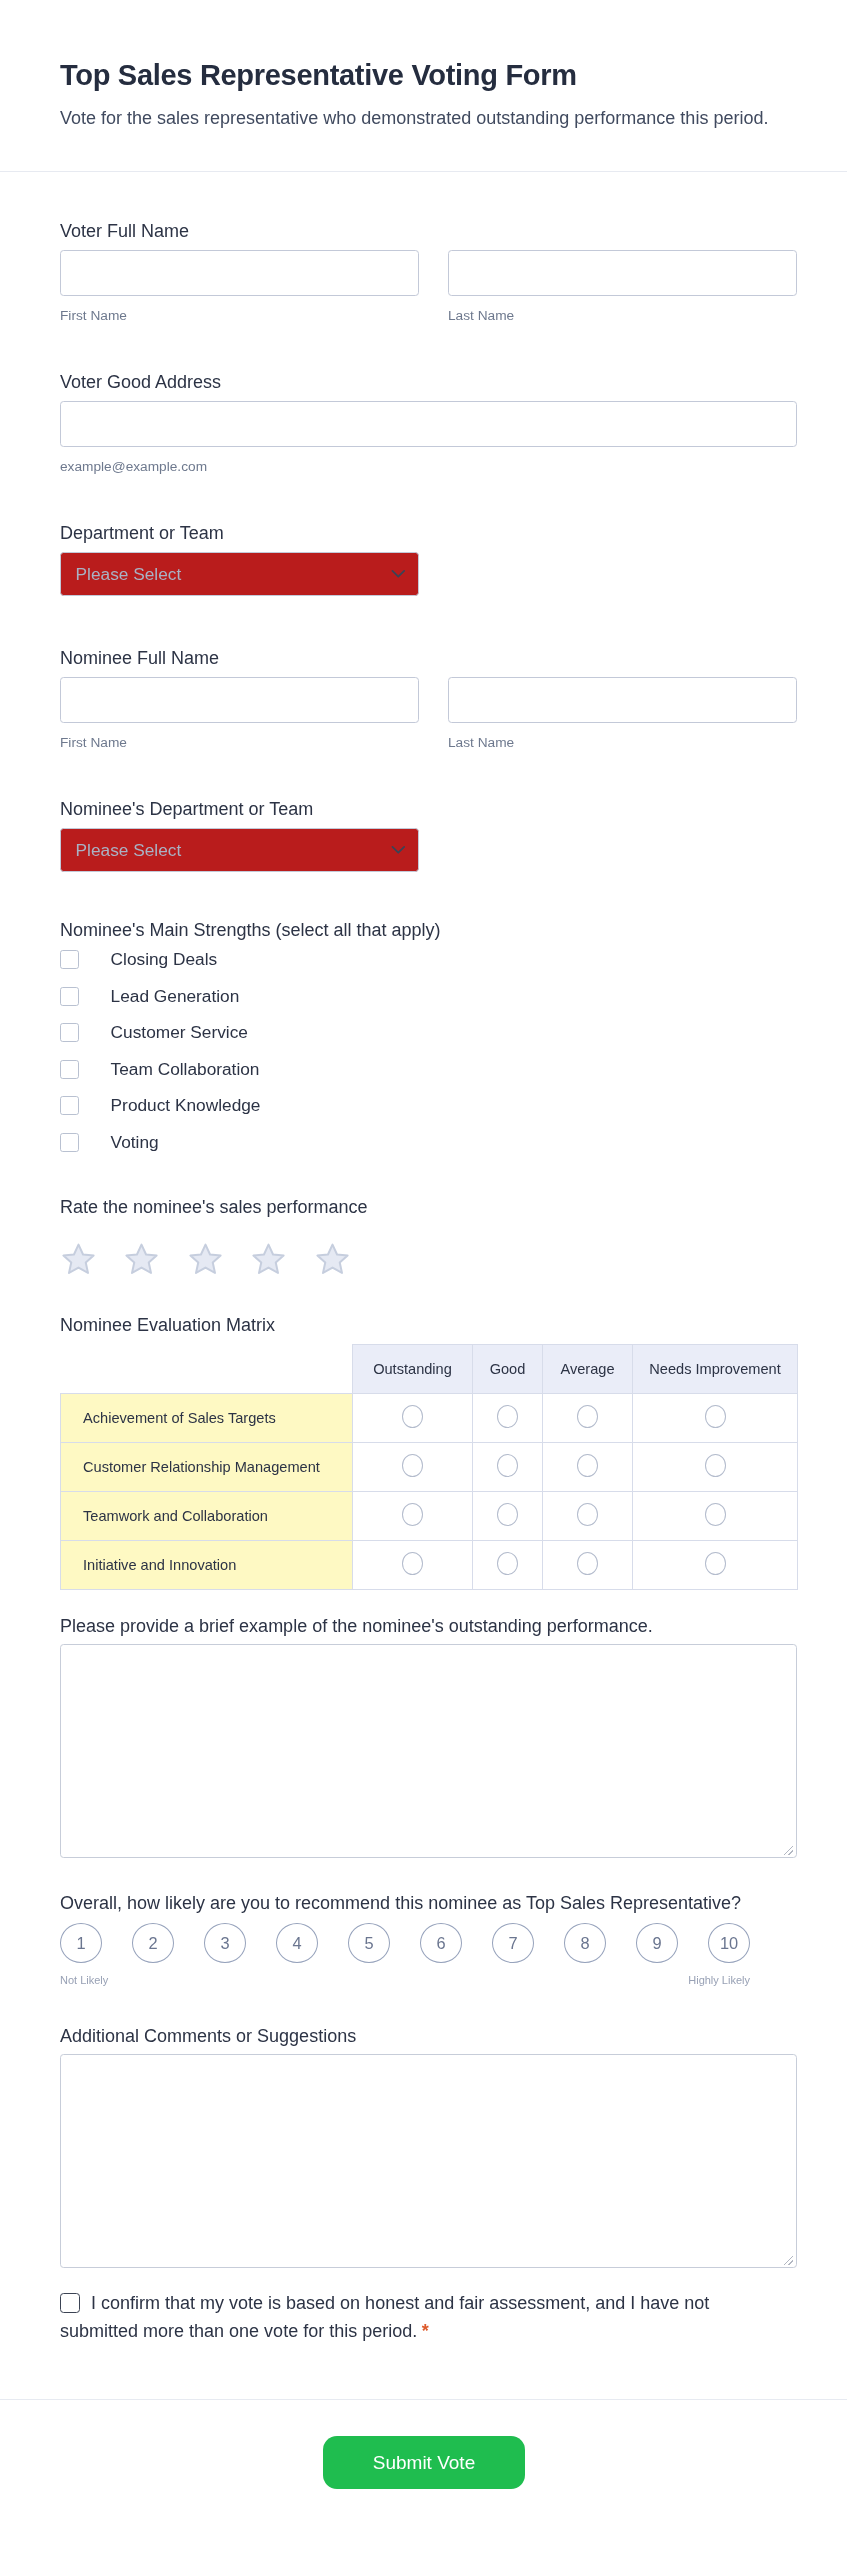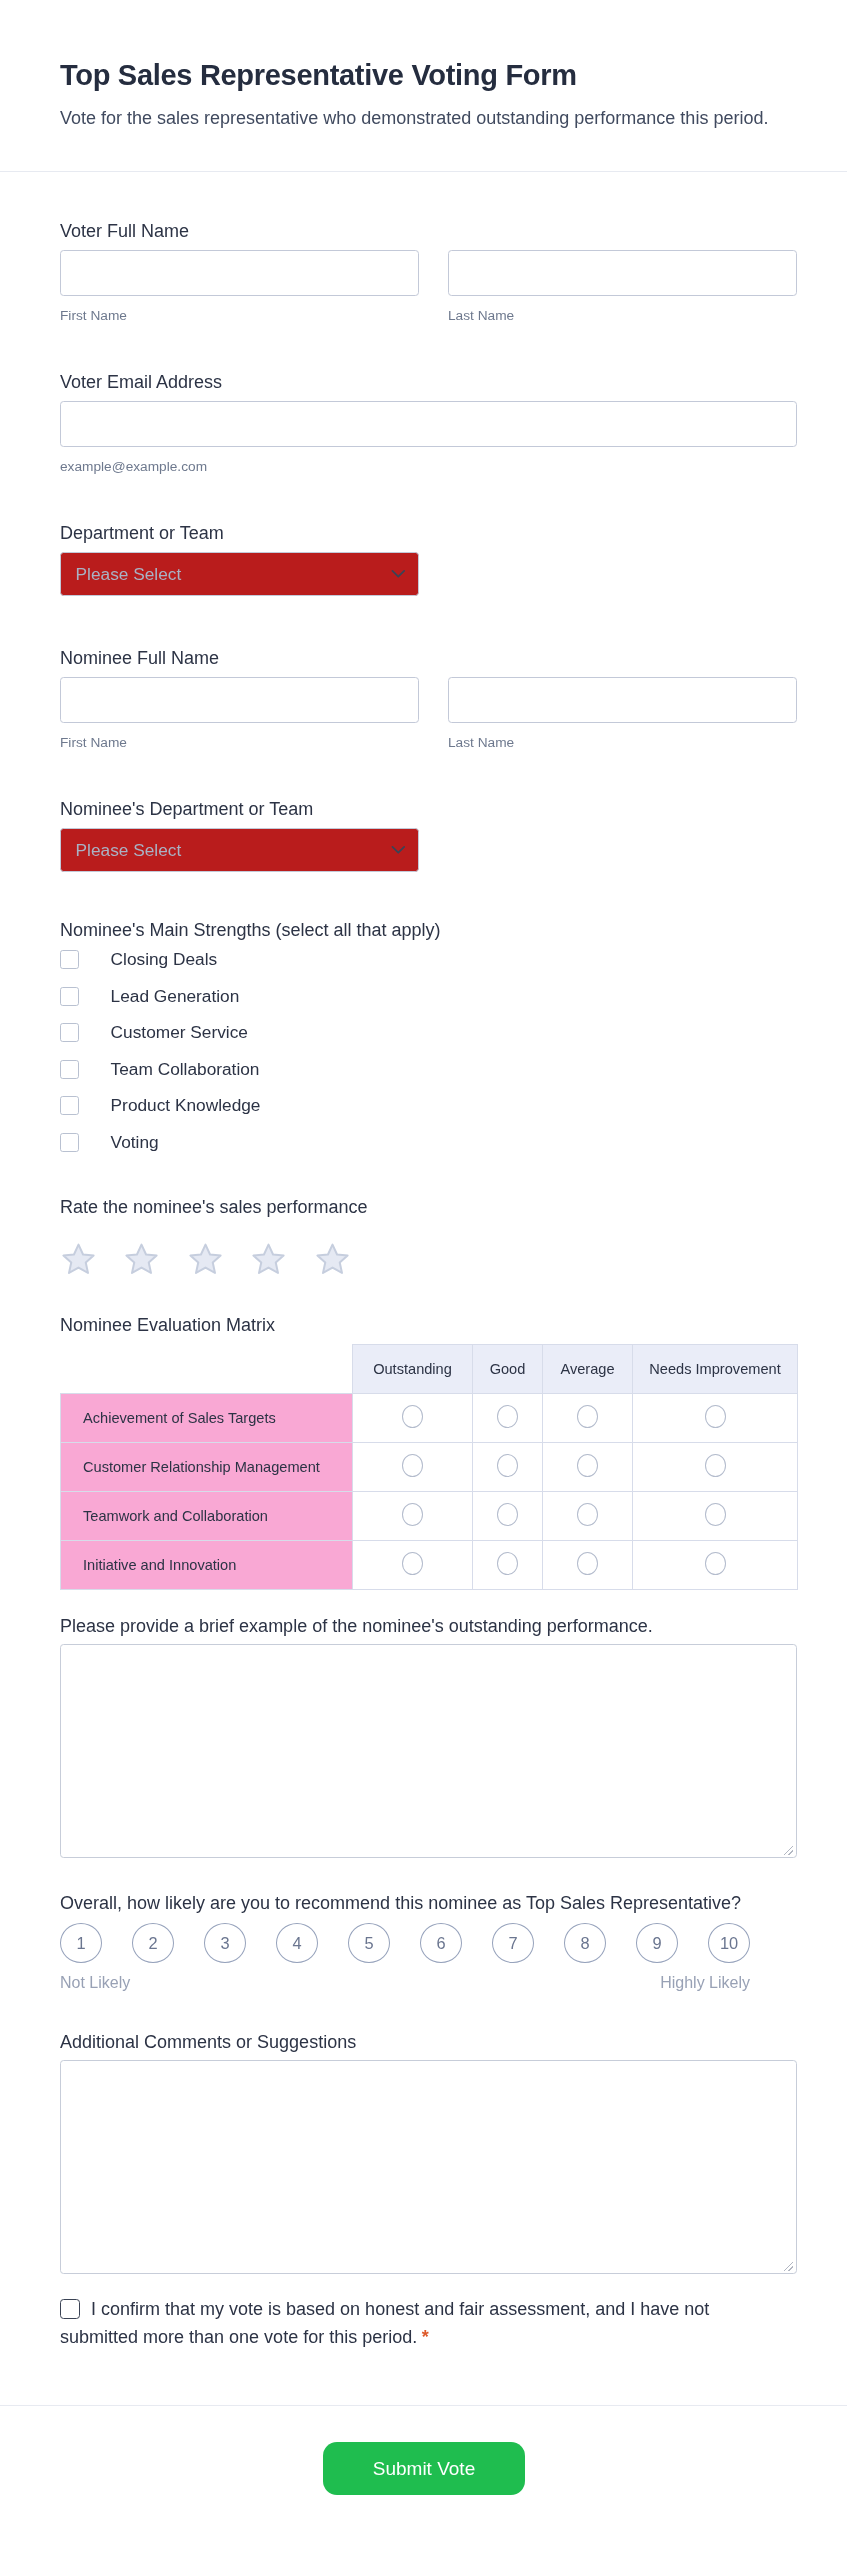--- a/index.html
+++ b/index.html
@@ -24,30 +24,30 @@
   .opt-row:last-child{margin-bottom:0;}
   .cb{flex:0 0 auto;width:19px;height:19px;border:0.9px solid #b9c1d1;border-radius:2.7px;background:#fff;margin-right:14.6px;box-sizing:border-box;}
   .opt-label{font-size:17.3px;color:#2c3345;}
   .options-block{margin-top:5.5px;}
   .star-row{display:flex;gap:26.4px;margin-top:22px;}
   .star-row svg{display:block;cursor:pointer;}
   table.matrix{border-collapse:collapse;table-layout:fixed;width:737px;margin-top:1.8px;}
   table.matrix th,table.matrix td{border:0.9px solid #d7dcea;height:49px;box-sizing:border-box;}
   table.matrix thead th{background:#eaedf8;font-size:14.6px;font-weight:400;color:#2c3345;text-align:center;padding:0 5.5px;}
   table.matrix thead th.corner{background:#fff;border:none;}
-  table.matrix tbody th{background:#f9a8d4;font-size:14.6px;font-weight:400;color:#2c3345;text-align:left;padding:0 9px 0 22px;}
+  table.matrix tbody th{background:#fef9c3;font-size:14.6px;font-weight:400;color:#2c3345;text-align:left;padding:0 9px 0 22px;}
   table.matrix td{background:#fff;text-align:center;vertical-align:middle;}
   .radio{display:inline-block;width:21px;height:23px;border:0.9px solid #b4bccd;border-radius:50%;background:#fff;box-sizing:border-box;cursor:pointer;}
   .ta-wrap{position:relative;width:737px;}
   textarea.big-text{display:block;width:100%;height:214px;border:0.9px solid #c7cdd9;border-radius:3.6px;box-sizing:border-box;resize:none;outline:none;background:#fff;font-family:"Liberation Sans",sans-serif;font-size:17.3px;color:#2c3345;padding:11px 12.8px;}
   .resize-grip{position:absolute;right:3.6px;bottom:3.6px;width:11px;height:11px;cursor:nwse-resize;background:linear-gradient(135deg,transparent 0 55%,#b2b7c2 55% 62%,transparent 62% 75%,#b2b7c2 75% 82%,transparent 82%);}
   .scale-row{display:flex;gap:30px;margin-top:7.3px;}
   .scale-circle{width:42px;height:40px;border:0.9px solid #97a3bc;border-radius:50%;background:#fff;display:flex;align-items:center;justify-content:center;font-size:16.4px;color:#6b7690;box-sizing:border-box;cursor:pointer;}
   .scale-labels{display:flex;justify-content:space-between;width:690px;margin-top:11px;}
-  .scale-edge-label{font-size:16px;color:#98a1b5;}
+  .scale-edge-label{font-size:11px;color:#98a1b5;}
   .confirm-block{width:698px;font-size:18px;line-height:1.55;color:#2c3345;margin-bottom:53px;}
   .cb-confirm{display:inline-block;width:20px;height:20px;border:1.8px solid #3b4354;border-radius:3.6px;background:#fff;box-sizing:border-box;vertical-align:-3.6px;margin-right:11px;cursor:pointer;}
   .req-star{color:#dd5a2b;font-weight:700;margin-left:4.6px;}
   .form-footer{padding:36px 0 46px 0;}
   .submit-btn{display:block;margin:0 auto;width:202px;height:53px;background:var(--accent,#1fbd4f);color:#ffffff;font-family:"Liberation Sans",sans-serif;font-size:19px;font-weight:500;border:none;border-radius:14px;cursor:pointer;}
   table.matrix thead th:first-child{width:292px;}
 </style>
 </head>
 <body>
 
@@ -68,21 +68,21 @@
         <div class="sublabel">First Name</div>
       </div>
       <div class="name-col-last">
         <input class="text-input" type="text" value="" style="">
         <div class="sublabel">Last Name</div>
       </div>
     </div>
   </div>
 
   <div class="question">
-    <div class="q-label">Voter Email Address</div>
+    <div class="q-label">Voter Good Address</div>
     <input class="text-input half-width" type="text" value="" style="">
     <div class="sublabel">example@example.com</div>
   </div>
 
   <div class="question" style="margin-bottom:50px;">
     <div class="q-label">Department or Team</div>
     <div class="select-wrap">
       <select class="dropdown">
         <option>Please Select</option>
       </select>

